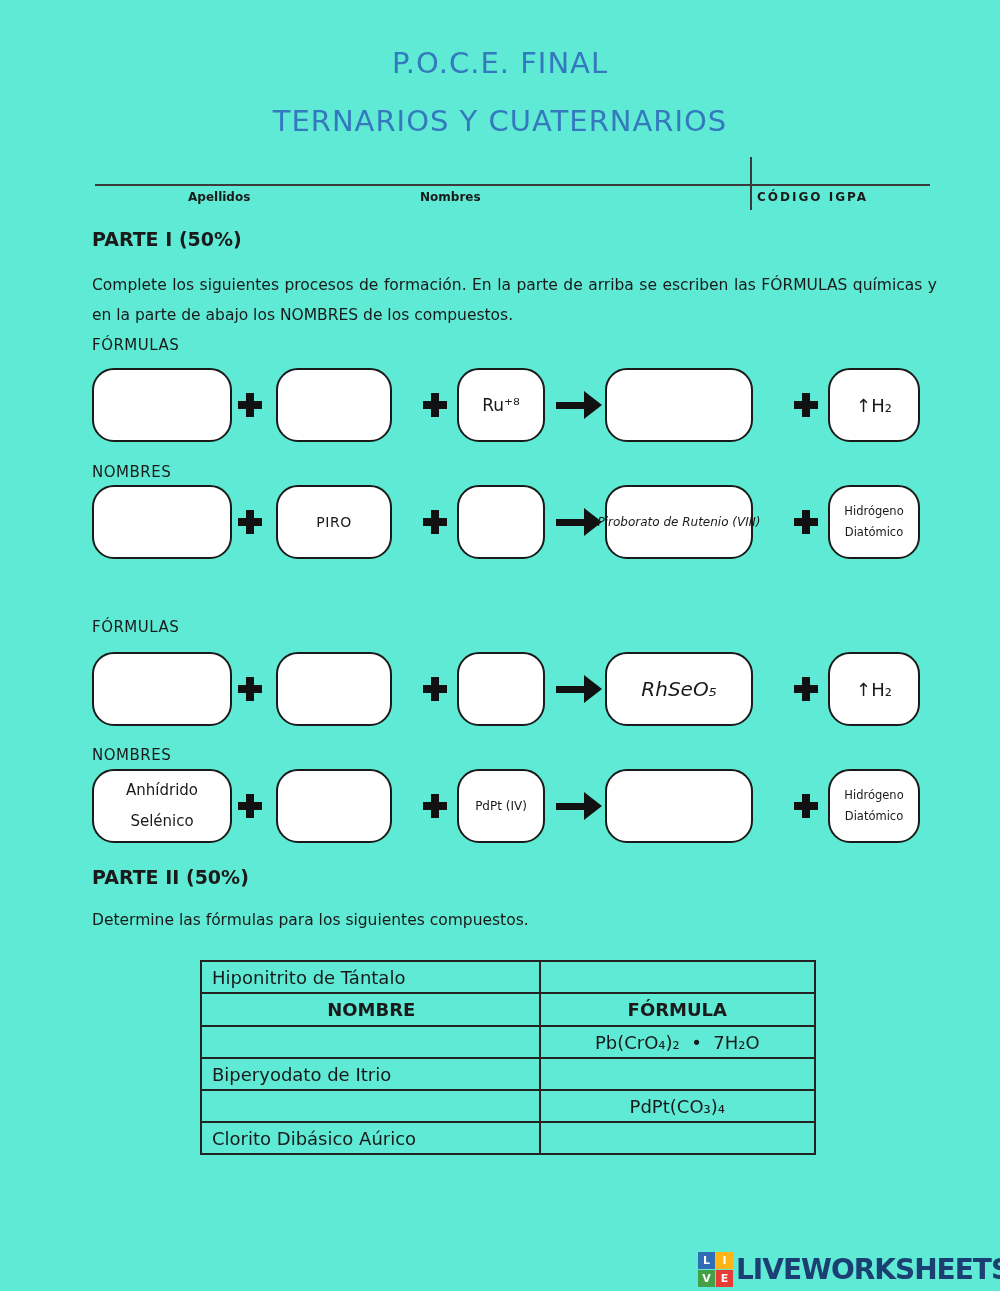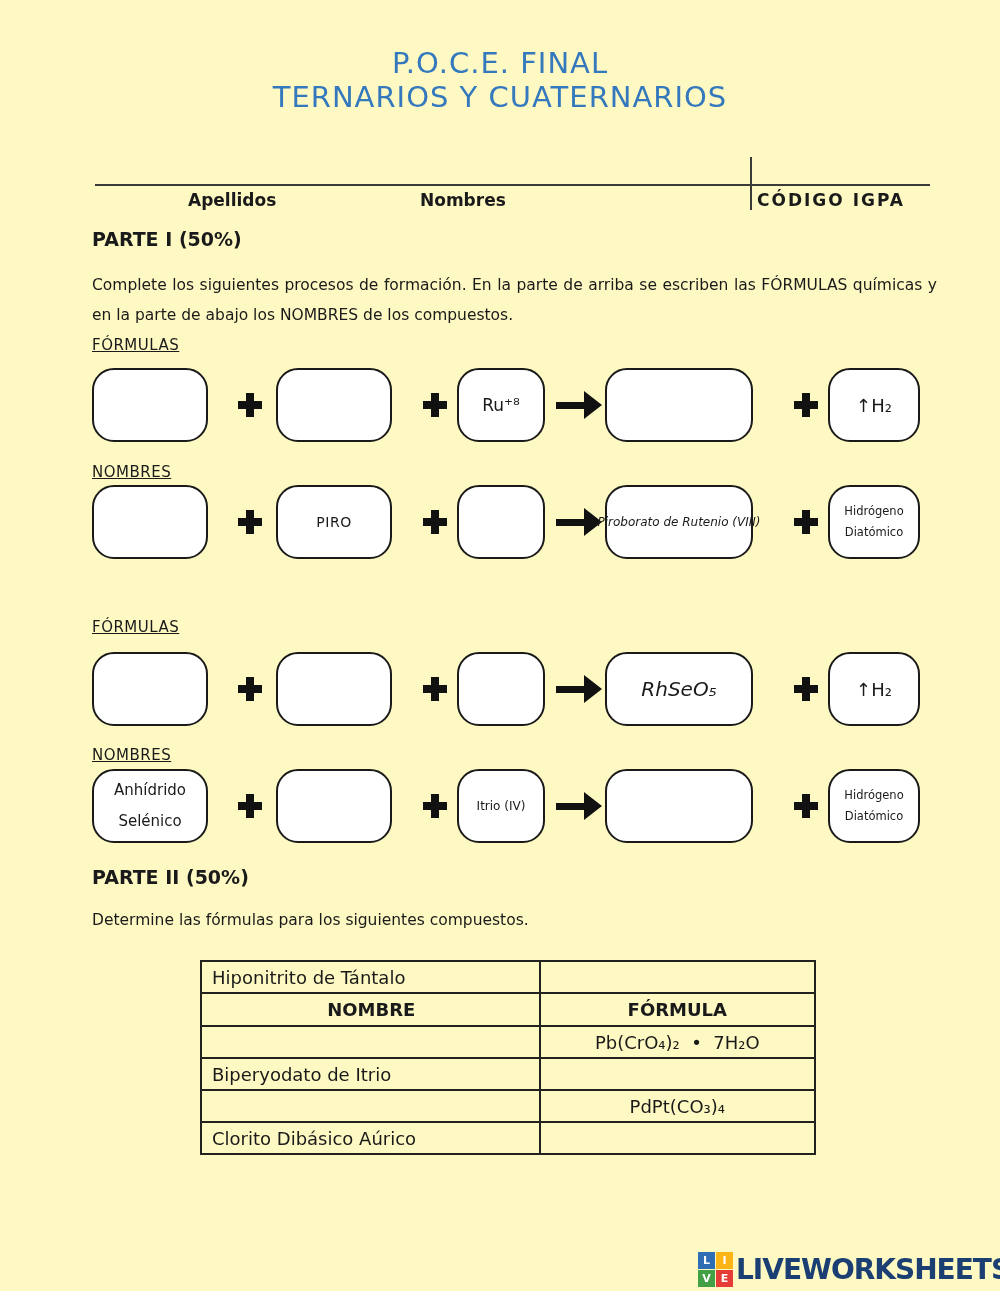--- a/index.html
+++ b/index.html
@@ -1,40 +1,40 @@
 <!DOCTYPE html>
 <html><head>
 <meta charset="utf-8">
 <style>
   * { margin:0; padding:0; box-sizing:border-box; }
   body { background:#ffffff; font-family:"DejaVu Sans", sans-serif; }
-  .page { position:relative; width:1000px; height:1291px; background:#fef9c3; color:#1a1a1a; overflow:hidden; }
+  .page { position:relative; width:1000px; height:1291px; background:#5eead4; color:#1a1a1a; overflow:hidden; }
 
   
   .title { position:absolute; top:46px; left:0; width:100%; text-align:center; color:#3478bd; }
   .title .t1 { font-size:29px; letter-spacing:1px; }
-  .title .t2 { font-size:29px; letter-spacing:1px; margin-top:0; }
+  .title .t2 { font-size:29px; letter-spacing:1px; margin-top:24px; }
 
   
   .hline { position:absolute; left:95px; top:184px; width:835px; height:2px; background:#3a3a3a; }
   .vline { position:absolute; left:750px; top:157px; width:2px; height:53px; background:#3a3a3a; }
-  .hf { position:absolute; top:190px; font-size:17px; font-weight:bold; }
+  .hf { position:absolute; top:190px; font-size:12px; font-weight:bold; }
   .hf.apellidos { left:188px; }
   .hf.nombres { left:420px; }
   .hf.codigo { left:757px; letter-spacing:2px; }
 
   
   .sec-heading { position:absolute; left:92px; font-size:19px; font-weight:bold; }
   .para { position:absolute; left:92px; width:845px; font-size:15.5px; line-height:1.95; text-align:justify; }
 
   
-  .diag-label { position:absolute; left:92px; font-size:15px; letter-spacing:0.5px;text-decoration:underline; }
+  .diag-label { position:absolute; left:92px; font-size:15px; letter-spacing:0.5px; }
   .abox { position:absolute; height:74px; background:#fff; border:2px solid #1a1a1a; border-radius:22px;
           display:flex; align-items:center; justify-content:center; text-align:center; white-space:pre-line; }
-  .c1 { left:92px;  width:116px; }
+  .c1 { left:92px;  width:140px; }
   .c2 { left:276px; width:116px; }
   .c3 { left:457px; width:88px; }
   .c4 { left:605px; width:148px;font-style:italic; }
   .c5 { left:828px; width:92px; }
   .r1 { top:368px; } .r2 { top:485px; } .r3 { top:652px; } .r4 { top:769px; }
 
   .fs11 { font-size:11.5px; line-height:1.8; }
   .fs12 { font-size:12px; }
   .fs12nw { font-size:12px; white-space:nowrap; }
   .fs14 { font-size:14px; letter-spacing:0.5px; }
@@ -120,21 +120,21 @@
   <div class="abox c4 r3 fs20">RhSeO₅</div>
   <span class="plus pc pt3"></span>
   <div class="abox c5 r3 fs18">↑H₂</div>
 
   <div class="diag-label" style="top:746px">NOMBRES</div>
   <div class="abox c1 r4 fs15">Anhídrido
 Selénico</div>
   <span class="plus pa pt4"></span>
   <div class="abox c2 r4 fs17"></div>
   <span class="plus pb pt4"></span>
-  <div class="abox c3 r4 fs12">Itrio (IV)</div>
+  <div class="abox c3 r4 fs12">PdPt (IV)</div>
   <span class="arrow at4"></span>
   <div class="abox c4 r4 fs17"></div>
   <span class="plus pc pt4"></span>
   <div class="abox c5 r4 fs11">Hidrógeno
 Diatómico</div>
 
   <div class="sec-heading" style="top:866px">PARTE II (50%)</div>
   <div class="para" style="top:905px">Determine las fórmulas para los siguientes compuestos.</div>
 
   <table class="ptable">

